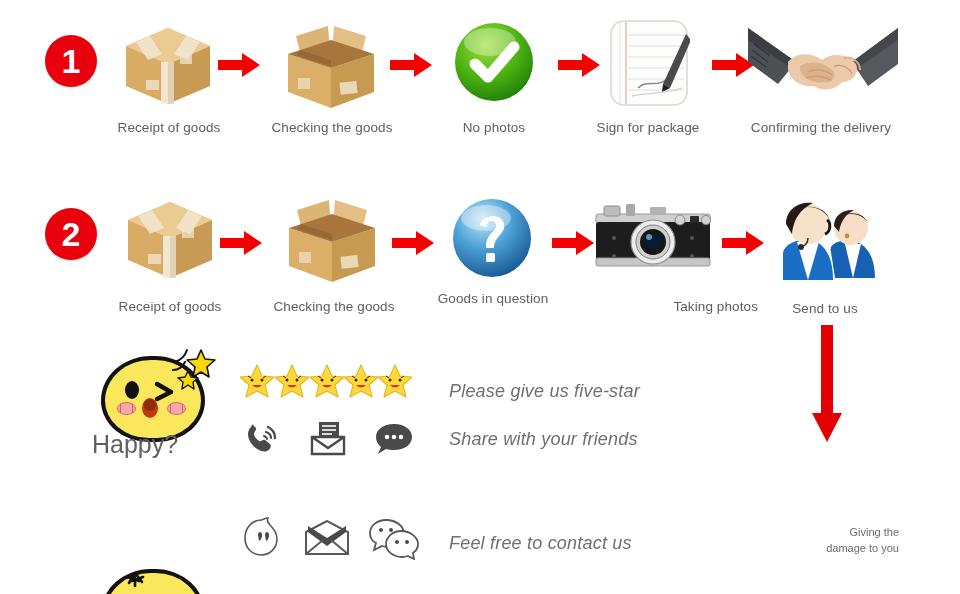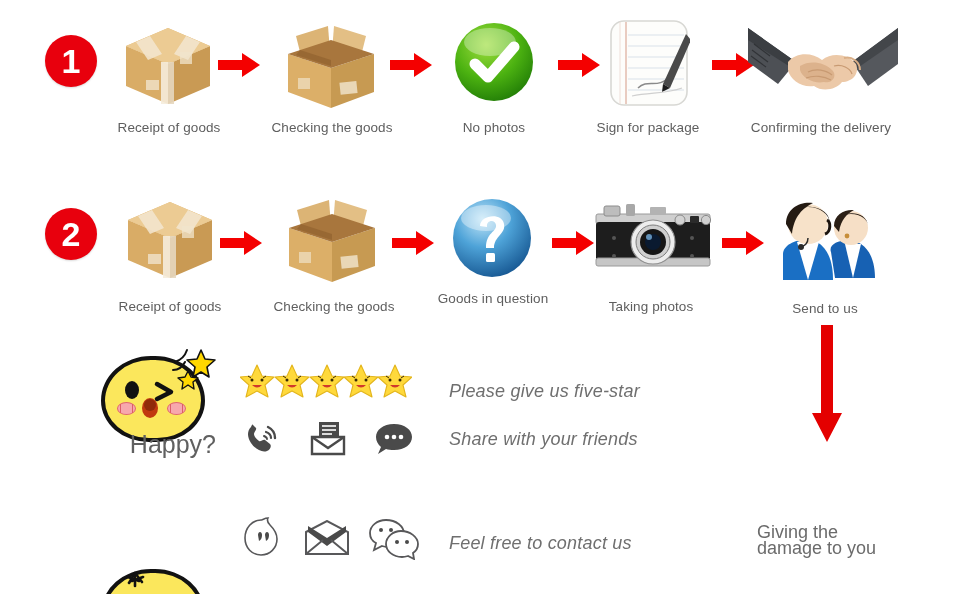--- a/index.html
+++ b/index.html
@@ -25,34 +25,34 @@
     line-height:1;
     box-shadow:0 1px 2px rgba(0,0,0,.15);
   }
 
   
   .cap{
     font-size:13.5px;color:#5e5e5e;text-align:center;
     white-space:nowrap;letter-spacing:.1px;
   }
   .cap2{
-    font-size:18px;color:#6b6b6b;text-align:left;
+    font-size:11px;color:#6b6b6b;text-align:right;
     line-height:16px;
   }
 
   
   .arrowR{width:42px;height:26px;}
   .arrowD{width:34px;height:118px;}
 
   
   .bigtxt{
     font-size:18px;color:#6f6f6f;white-space:nowrap;letter-spacing:.2px;font-style:italic;
   }
   .mood{
-    font-size:25px;color:#606060;text-align:right;white-space:nowrap;
+    font-size:25px;color:#606060;text-align:left;white-space:nowrap;
   }
 
   
   .face{position:relative;width:108px;height:84px;}
   .face .blob{
     position:absolute;left:6px;top:4px;width:96px;height:78px;
     background:#fbe75c;border:4px solid #121212;
     border-radius:48% 48% 46% 46%/52% 52% 48% 48%;
   }
   .cheek{
@@ -256,21 +256,21 @@
       <circle cx="61" cy="46" r="17" fill="#cfcfcf" stroke="#7e7e7e" stroke-width="1"></circle>
       <circle cx="61" cy="46" r="13" fill="#161616"></circle>
       <circle cx="61" cy="46" r="8" fill="#0a1a30"></circle>
       <circle cx="57" cy="41" r="3" fill="#7fb9e8" opacity=".75"></circle>
       <circle cx="22" cy="42" r="2" fill="#555"></circle>
       <circle cx="100" cy="42" r="2" fill="#555"></circle>
       <circle cx="22" cy="60" r="2" fill="#555"></circle>
       <circle cx="100" cy="60" r="2" fill="#555"></circle>
     </svg>
   </div>
-  <div class="abs cap" style="left:562px;top:299px;width:178px;">Taking photos</div>
+  <div class="abs cap" style="left:580px;top:299px;width:178px;text-align:right;">Taking photos</div>
 
   <svg class="abs arrowR" style="left:722px;top:230px;" viewBox="0 0 42 26">
     <polygon points="0,8 24,8 24,1 42,13 24,25 24,18 0,18" fill="#f40000"></polygon>
   </svg>
 
   <div class="abs" style="left:775px;top:192px;">
     <svg width="104" height="92" viewBox="0 0 104 92">
 
       <path d="M56 60 C52 50, 74 44, 86 52 C98 60, 100 76, 100 86 L60 86 Z" fill="#1761b3"></path>
       <path d="M70 52 L78 86 L86 52 Z" fill="#ffffff"></path>

